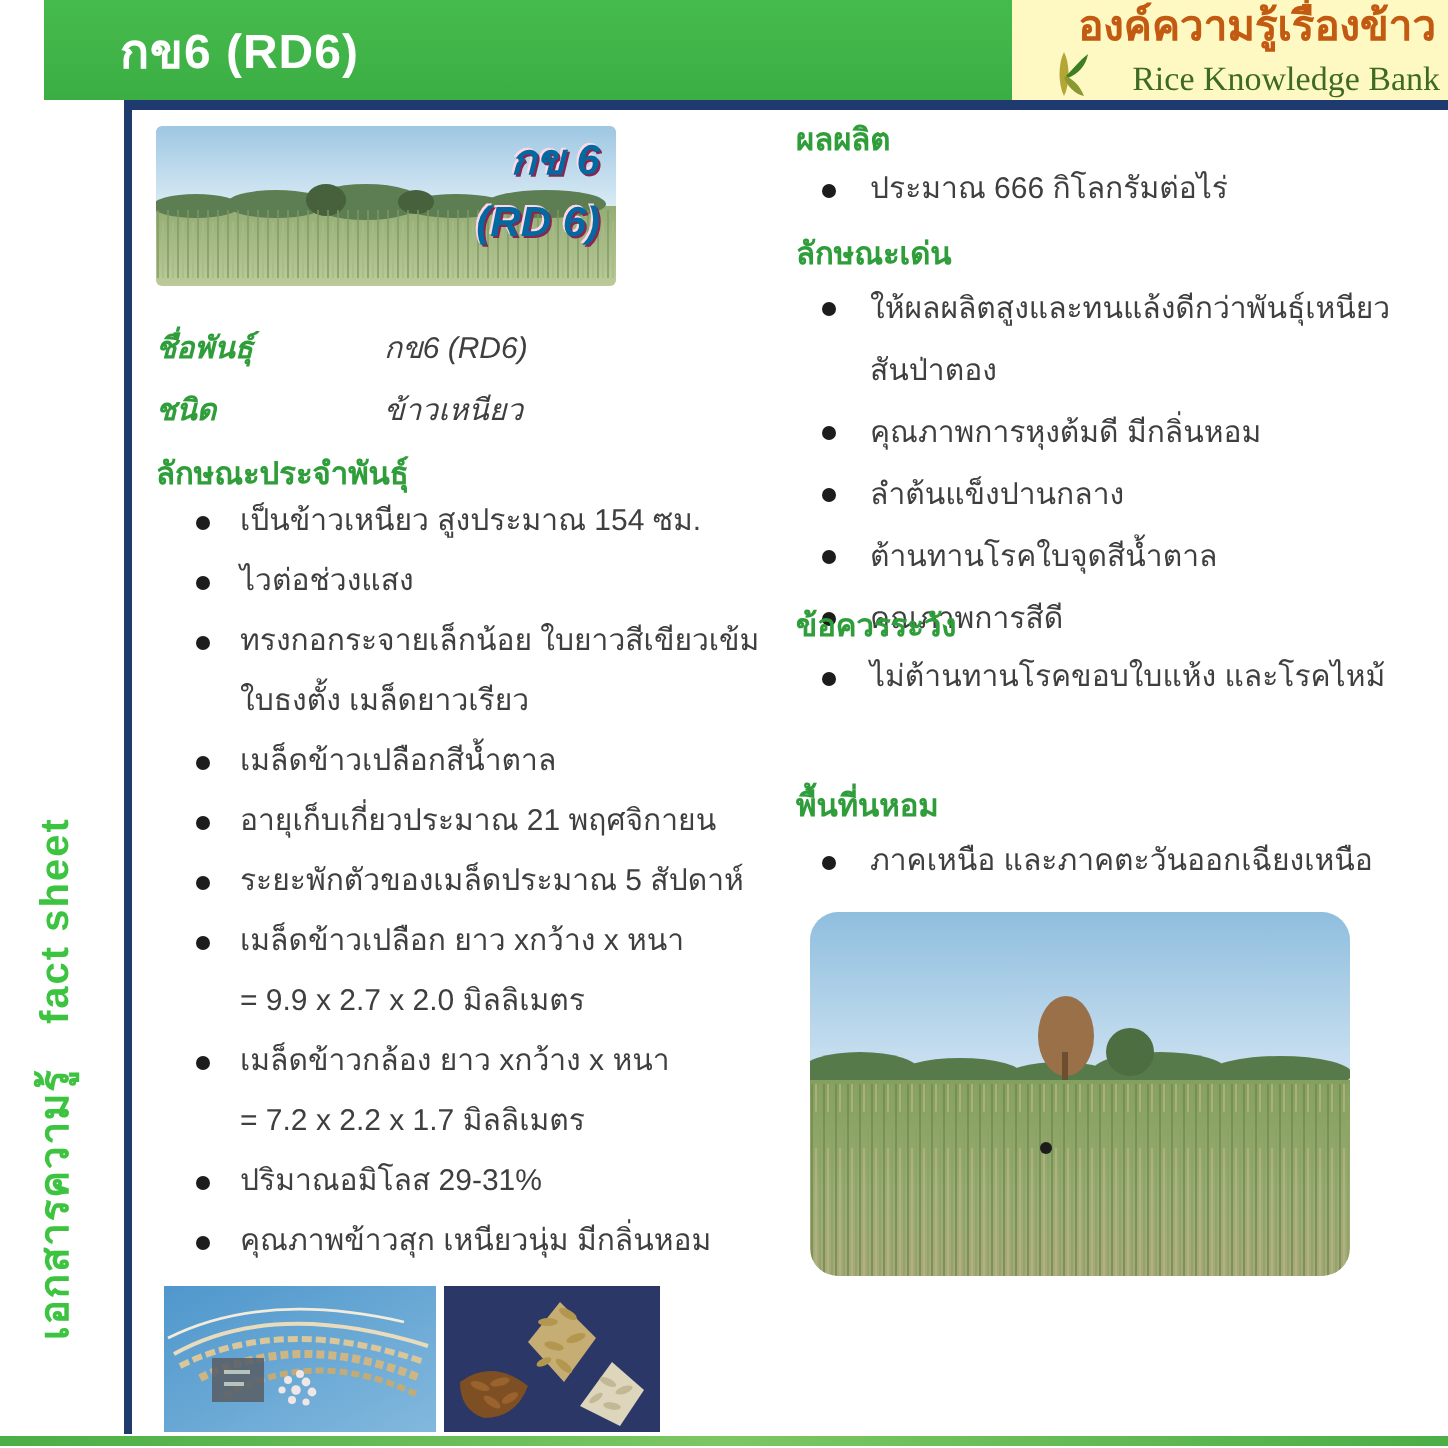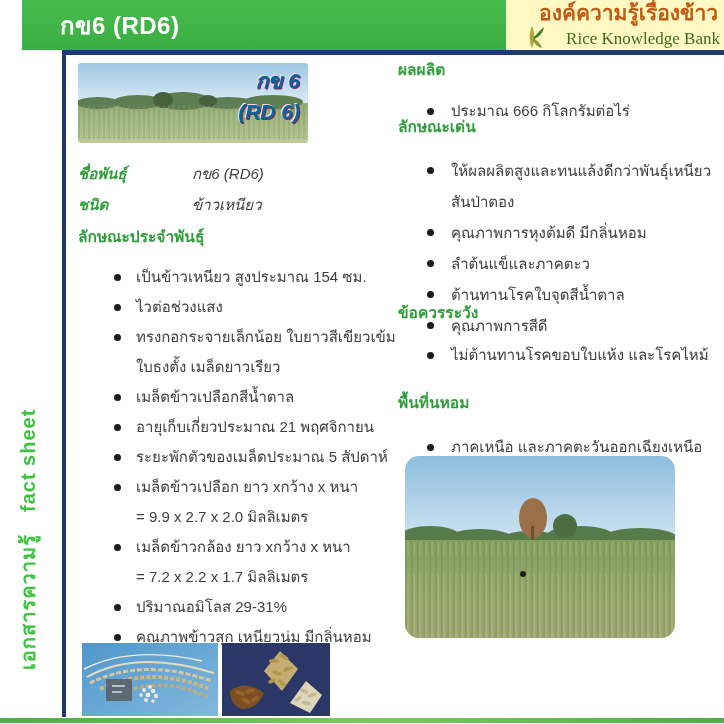--- a/index.html
+++ b/index.html
@@ -30,21 +30,21 @@
   .photo-main svg{display:block;}
   .photo-caption{position:absolute;right:8px;top:2px;text-align:right;line-height:31px;
                  font-size:21px;font-weight:bold;font-style:italic;color:#0369a1;
                  text-shadow:1px 1px 0 #8c2450,-1px -1px 0 #ffd7e6;}
   .field-rows{position:absolute;left:78px;top:162px;width:300px;}
   .field-row{display:flex;height:31px;align-items:flex-start;font-style:italic;}
   .field-label{width:114px;font-size:15px;font-weight:bold;color:#2f9e3a;}
   .field-value{font-size:15px;color:#3f3f3f;}
   .h-green{position:absolute;font-size:15.5px;font-weight:bold;color:#2f9e3a;white-space:nowrap;}
   .h-char{left:78px;top:224px;}
-  .blist{position:absolute;list-style:none;margin:16px;padding:0;font-size:15px;}
+  .blist{position:absolute;list-style:none;margin:0;padding:0;font-size:15px;}
   .blist li{position:relative;padding-left:24px;line-height:30px;white-space:pre-line;}
   .blist li::before{content:"";position:absolute;left:2px;top:12px;width:7px;height:7px;
                     border-radius:50%;background:#1c1c1c;}
   .ul-char{left:96px;top:246px;width:292px;}
   .photo-pair{position:absolute;left:82px;top:643px;display:flex;gap:4px;}
   .photo-small{overflow:hidden;}
   .photo-small svg{display:block;}
 
   
   .h-yield{left:398px;top:57px;}
@@ -216,21 +216,21 @@
 
   <div class="h-green h-yield">ผลผลิต</div>
   <ul class="blist ul-right ul-yield">
     <li>ประมาณ  666 กิโลกรัมต่อไร่</li>
   </ul>
 
   <div class="h-green h-strong">ลักษณะเด่น</div>
   <ul class="blist ul-right ul-strong">
     <li>ให้ผลผลิตสูงและทนแล้งดีกว่าพันธุ์เหนียวสันป่าตอง</li>
     <li>คุณภาพการหุงต้มดี มีกลิ่นหอม</li>
-    <li>ลำต้นแข็และภาคตะว</li>
+    <li>ลำต้นแข็งปานกลาง</li>
     <li>ต้านทานโรคใบจุดสีน้ำตาล</li>
     <li>คุณภาพการสีดี</li>
   </ul>
 
   <div class="h-green h-caution">ข้อควรระวัง</div>
   <ul class="blist ul-right ul-caution">
     <li>ไม่ต้านทานโรคขอบใบแห้ง และโรคไหม้</li>
   </ul>
 
   <div class="h-green h-area">พื้นที่นหอม</div>

